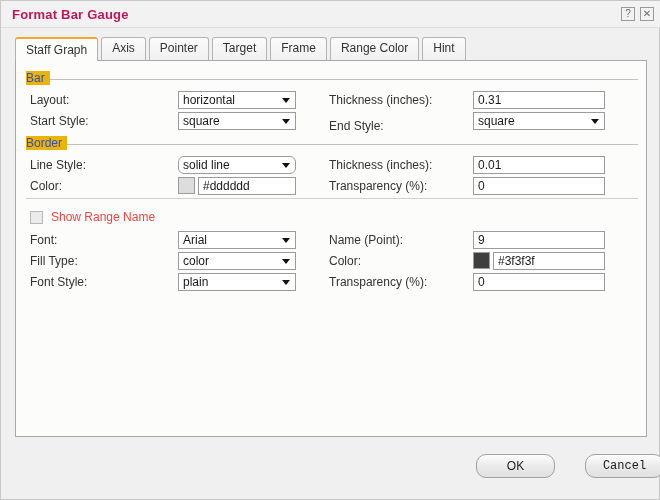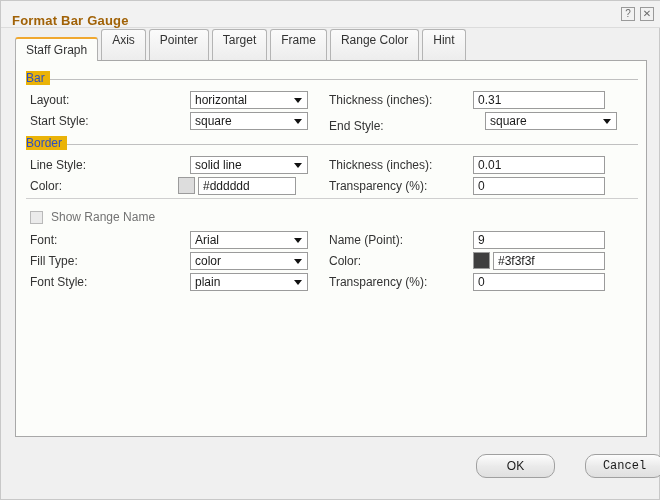--- a/index.html
+++ b/index.html
@@ -33,24 +33,24 @@
     left: 0; top: 0;
     width: 660px;
     height: 27px;
     box-sizing: border-box;
     background: #f2f2f2;
     border-bottom: 1px solid #dcdcdc;
   }
   .title-text {
     position: absolute;
     left: 11px;
-    top: 12px;
+    top: 6px;
     font-size: 13px;
     font-weight: bold;
-    color: #a16207;
+    color: #be185d;
     letter-spacing: .2px;
     white-space: nowrap;
   }
   .title-btns {
     position: absolute;
     right: 7px;
     top: 6px;
     display: flex;
     gap: 5px;
   }
@@ -69,21 +69,20 @@
   }
 
   
   .tabstrip {
     position: absolute;
     left: 14px;
     top: 36px;
     width: 632px;
     height: 24px;
     display: flex;
-    align-items: flex-end;
   }
   .tab {
     position: relative;
     height: 32px;
     box-sizing: border-box;
     padding: 0 10px;
     margin-right: 3px;
     line-height: 20px;
     font-size: 12px;
     color: #333333;
@@ -169,21 +168,20 @@
     line-height: 18px;
   }
 
   .combo {
     position: absolute;
     height: 18px;
     box-sizing: border-box;
     background: #ffffff;
     border: 1px solid #9b9b9b;
     cursor: pointer;
-    margin-left: 12px;
   }
   .combo .cval {
     position: absolute;
     left: 4px;
     top: 0;
     line-height: 16px;
     font-size: 12px;
     color: #1a1a1a;
     white-space: nowrap;
   }
@@ -237,21 +235,21 @@
   .chkbox {
     width: 13px;
     height: 13px;
     box-sizing: border-box;
     border: 1px solid #b9b9b9;
     background: #ebebeb;
     margin-right: 8px;
   }
   .chklabel {
     font-size: 12px;
-    color: #737373;
+    color: #ef4444;
     white-space: nowrap;
   }
 
   
   .footer {
     position: absolute;
     left: 0;
     top: 444px;
     width: 660px;
     height: 56px;
@@ -323,21 +321,21 @@
       <span class="cval">square</span>
       <span class="carrow"></span>
     </div>
 
     <div class="grouphdr" style="top:75px;">
       <div class="gline"></div>
       <div class="glabel">Border</div>
     </div>
 
     <div class="fld-label" style="left:14px; top:95px;">Line Style:</div>
-    <div class="combo" style="left:162px; top:95px; width:118px;">
+    <div class="combo" style="left:162px; top:95px; width:118px;border-radius:6px;">
       <span class="cval">solid line</span>
       <span class="carrow"></span>
     </div>
     <div class="fld-label" style="left:313px; top:95px;">Thickness (inches):</div>
     <div class="textbox" style="left:457px; top:95px; width:132px;padding-left:18px;">
       <span class="tval">0.01</span>
     </div>
 
     <div class="fld-label" style="left:14px; top:116px;">Color:</div>
     <div class="swatch" style="left:162px; top:116px; background:#dddddd;"></div>

